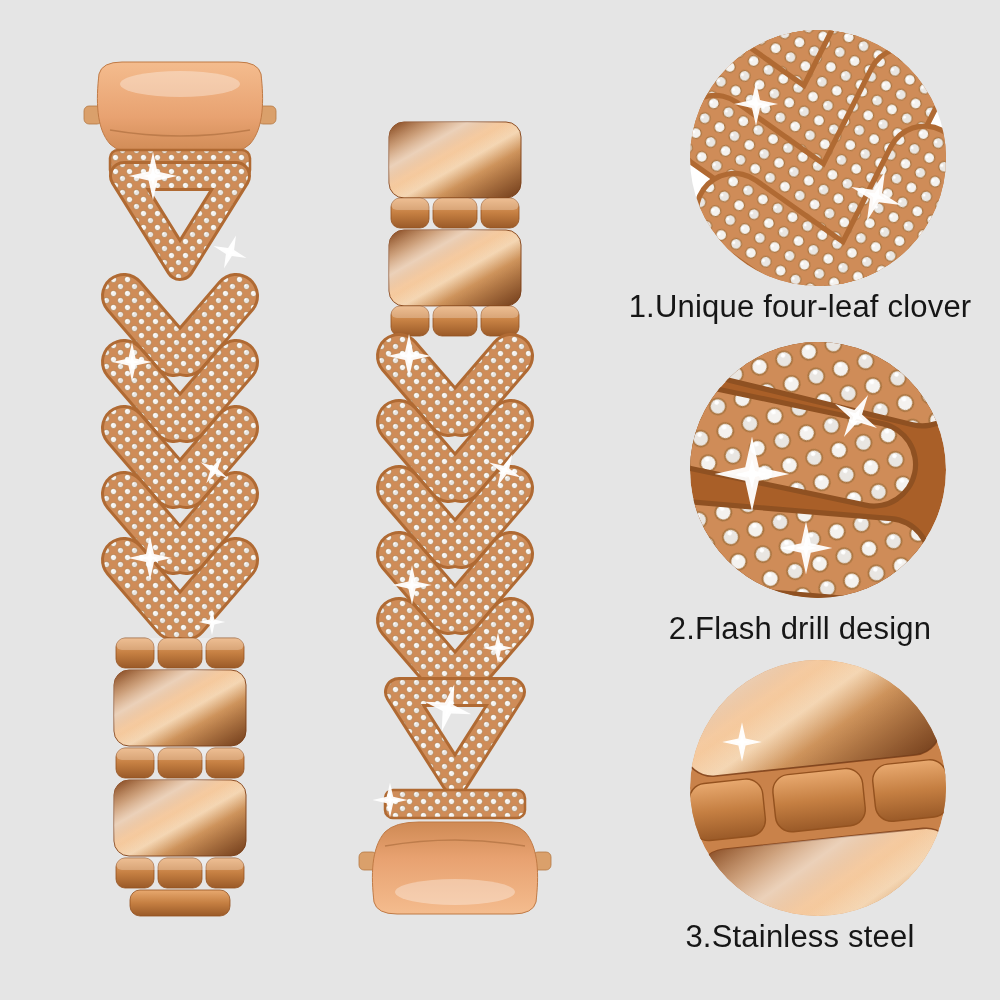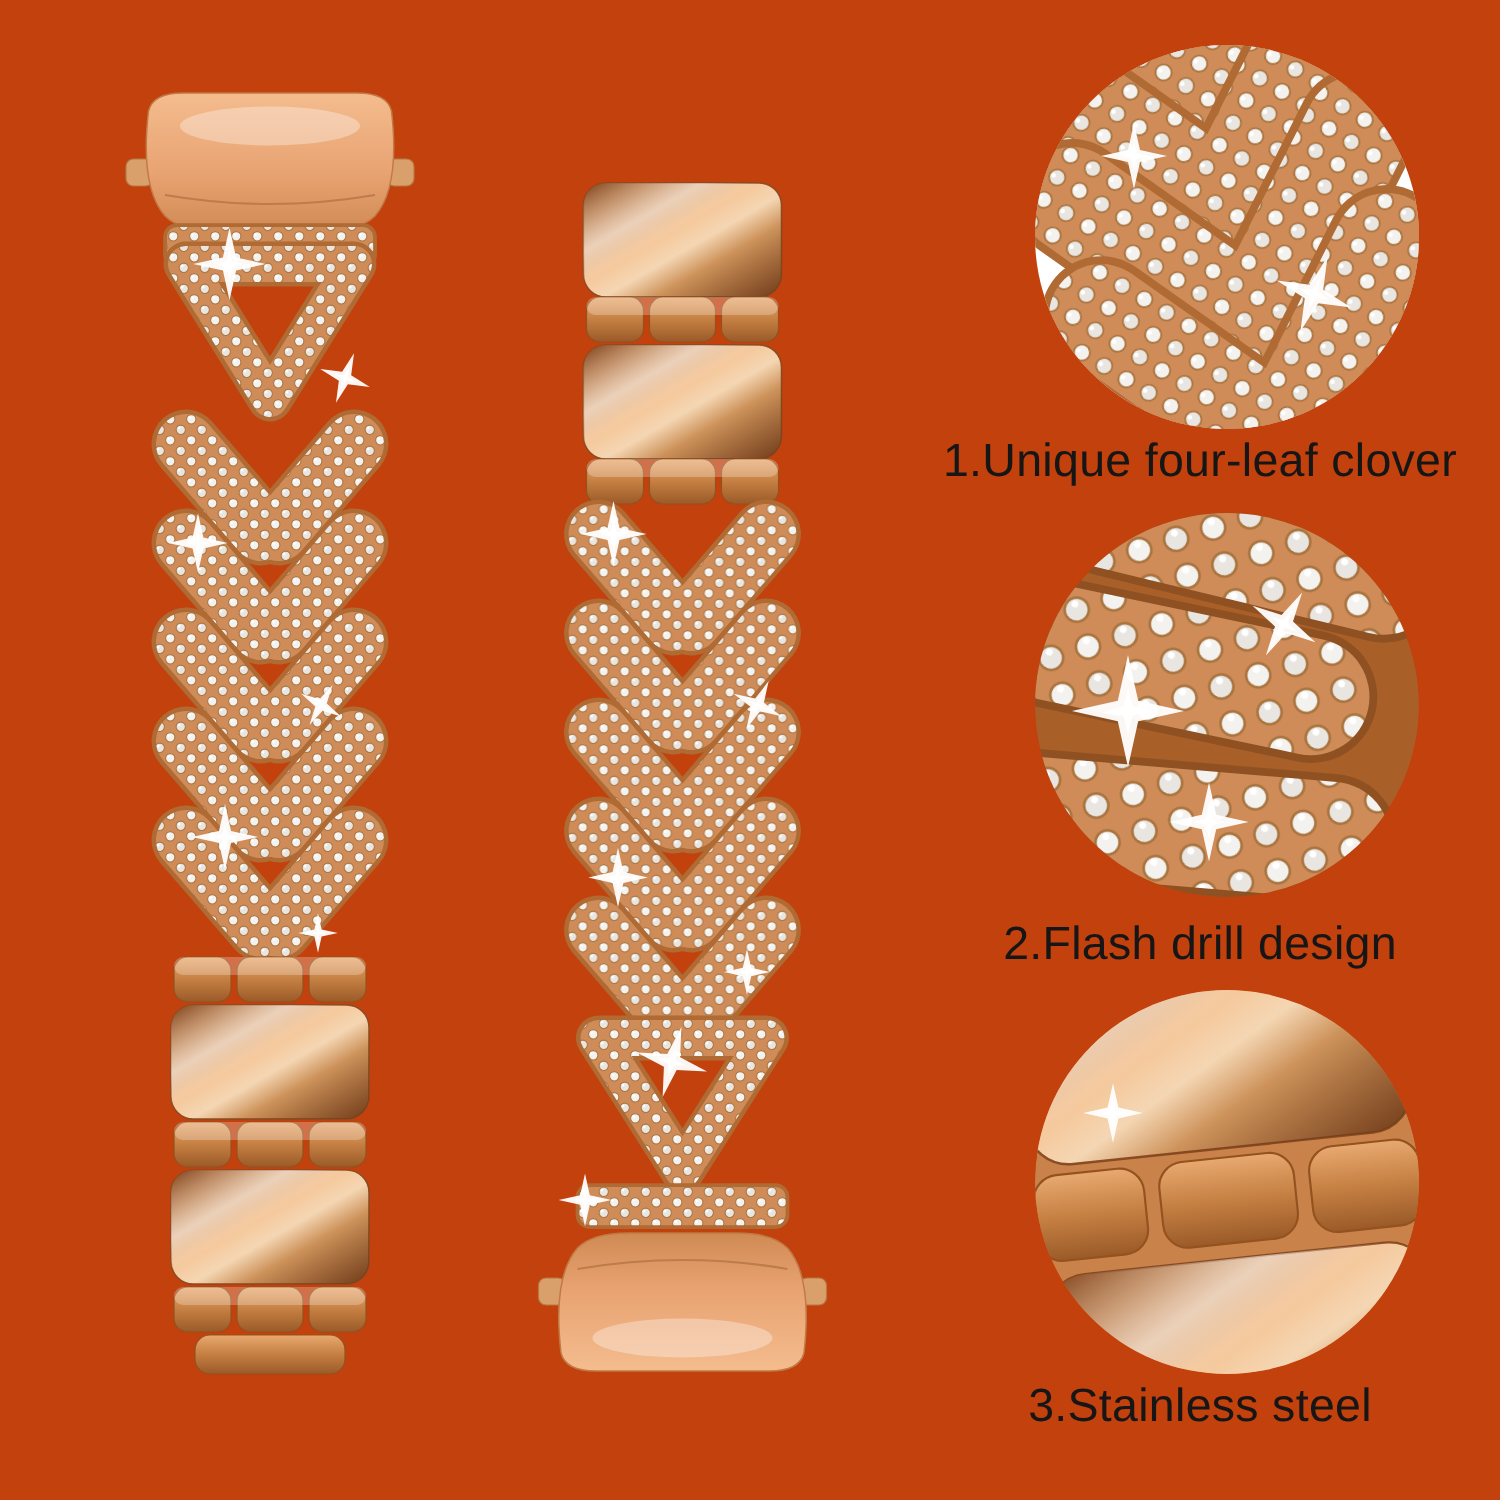--- a/index.html
+++ b/index.html
@@ -1,17 +1,17 @@
 <!DOCTYPE html>
 <html><head>
 <meta charset="utf-8">
 <style>
   html,body{margin:0;padding:0;background:#ffffff;}
   .stage{
-    position:relative;width:1000px;height:1000px;background:#c2410c;overflow:hidden;
+    position:relative;width:1000px;height:1000px;background:#e5e5e5;overflow:hidden;
     font-family:"Liberation Sans",sans-serif;
   }
   .stage svg{position:absolute;left:0;top:0;}
   .caption{
     position:absolute;width:440px;text-align:center;
     font-size:31px;line-height:1.1;color:#161616;letter-spacing:.2px;
     font-family:"Liberation Sans",sans-serif;
   }
   #cap1{left:580px;top:290px}
   #cap2{left:580px;top:612px}

